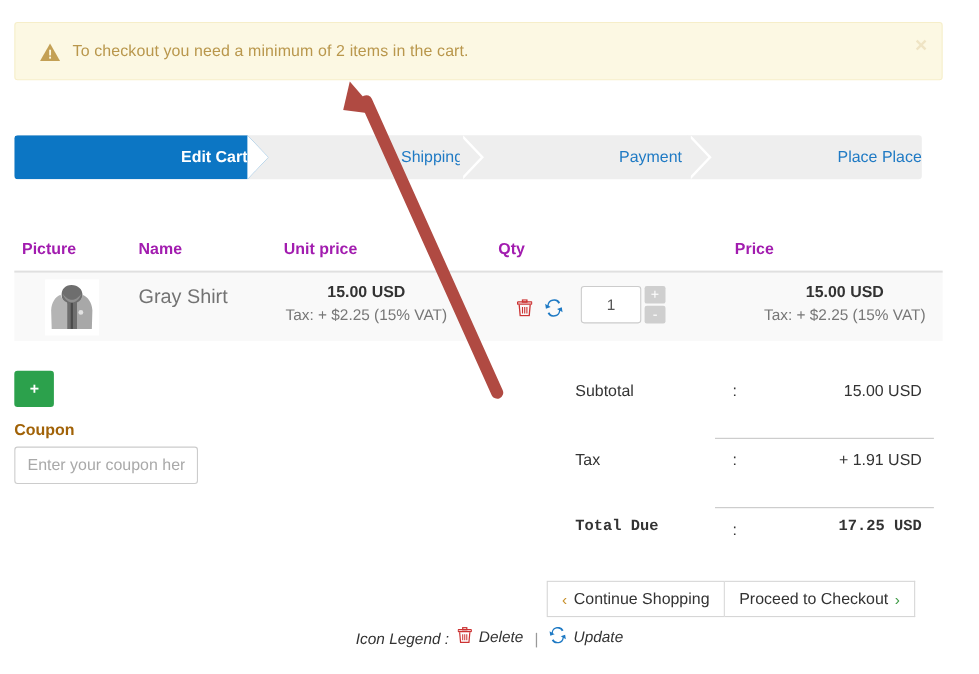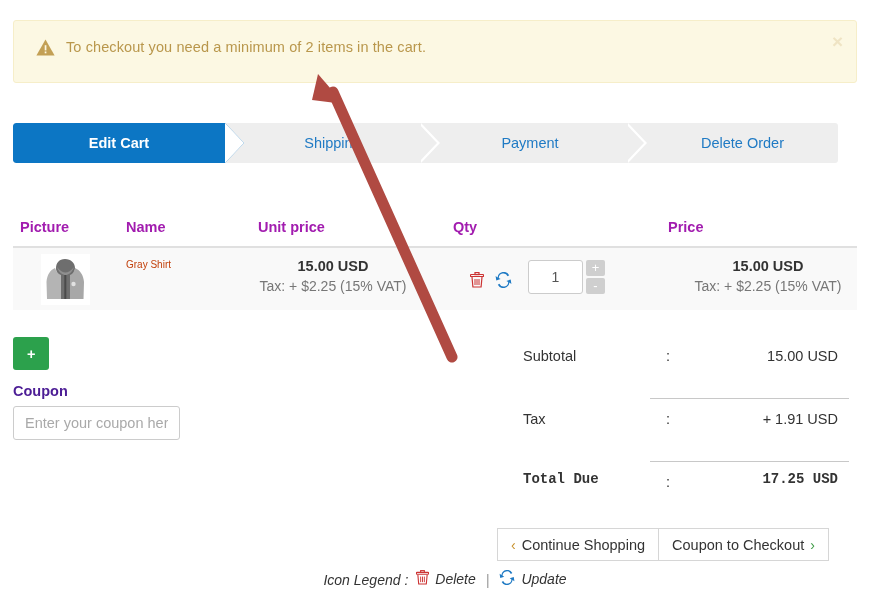--- a/index.html
+++ b/index.html
@@ -22,21 +22,21 @@
     width: 890px;
     height: 613px;
   }
 
   
   .alert {
     position: absolute;
     left: 13px;
     top: 20px;
     width: 844px;
-    height: 63px;
+    height: 53px;
     box-sizing: border-box;
     background: #fcf8e3;
     border: 1px solid #f6eec9;
     border-radius: 3px;
     text-align: right;
   }
   .alert-inner {
     position: absolute;
     left: 22px;
     top: 0;
@@ -79,21 +79,21 @@
     background: #eeeeee;
     border-radius: 3px;
     overflow: hidden;
   }
   .step {
     position: absolute;
     top: 0;
     height: 40px;
     display: flex;
     align-items: center;
-    justify-content: center;
+    justify-content: flex-end;
     font-size: 14.5px;
     color: #1f7ac4;
     box-sizing: border-box;
   }
   .step.active {
     background: #0c76c4;
     color: #ffffff;
     font-weight: bold;
     border-radius: 3px 0 0 3px;
   }
@@ -149,22 +149,22 @@
     top: 6px;
     width: 49px;
     height: 51px;
     background: #ffffff;
     overflow: hidden;
   }
   .prod-name {
     position: absolute;
     left: 113px;
     top: 11px;
-    font-size: 10px;
-    color: #c2410c;
+    font-size: 18px;
+    color: #737373;
     cursor: pointer;
     text-align: right;
   }
   .price-block {
     position: absolute;
     text-align: center;
   }
   .price-main {
     font-size: 14.5px;
     font-weight: bold;
@@ -253,21 +253,21 @@
     cursor: pointer;
     font-family: "Liberation Sans", sans-serif;
     white-space: nowrap;
   }
   .coupon-label {
     position: absolute;
     left: 13px;
     top: 383px;
     font-size: 14.5px;
     font-weight: bold;
-    color: #4c1d95;
+    color: #a16207;
   }
   .coupon-input {
     position: absolute;
     left: 13px;
     top: 406px;
     width: 167px;
     height: 34px;
     box-sizing: border-box;
     padding: 0 11px;
     border: 1px solid #cccccc;
@@ -432,21 +432,21 @@
     <div class="step-notch" style="left:408px;"></div>
     <div class="step-notch inner" style="left:405px;"></div>
 
     <div class="step" style="left:427px; width:180px;">
       <span>Payment</span>
     </div>
     <div class="step-notch" style="left:615px;"></div>
     <div class="step-notch inner" style="left:612px;"></div>
 
     <div class="step" style="left:634px; width:191px;">
-      <span>Delete Order</span>
+      <span>Place Place</span>
     </div>
   </div>
 
   <div class="thead">
     <div class="th" style="left:7px;">Picture</div>
     <div class="th" style="left:113px;">Name</div>
     <div class="th" style="left:245px;">Unit price</div>
     <div class="th" style="left:440px;">Qty</div>
     <div class="th" style="left:655px;">Price</div>
   </div>
@@ -525,21 +525,21 @@
       <span class="tot-value">17.25 USD</span>
     </div>
   </div>
 
   <div class="btn-group">
     <button class="btn-plain">
       <span class="chev back">‹</span>
       <span>Continue Shopping</span>
     </button>
     <button class="btn-plain">
-      <span>Coupon to Checkout</span>
+      <span>Proceed to Checkout</span>
       <span class="chev fwd">›</span>
     </button>
   </div>
 
   <div class="legend">
     <span>Icon Legend :</span>
     <span class="legend-item">
       <span>
         <svg width="13" height="15" viewBox="0 0 14 16">
           <rect x="0.5" y="2.5" width="13" height="2" rx="0.5" fill="none" stroke="#cc3333" stroke-width="1.2"></rect>

